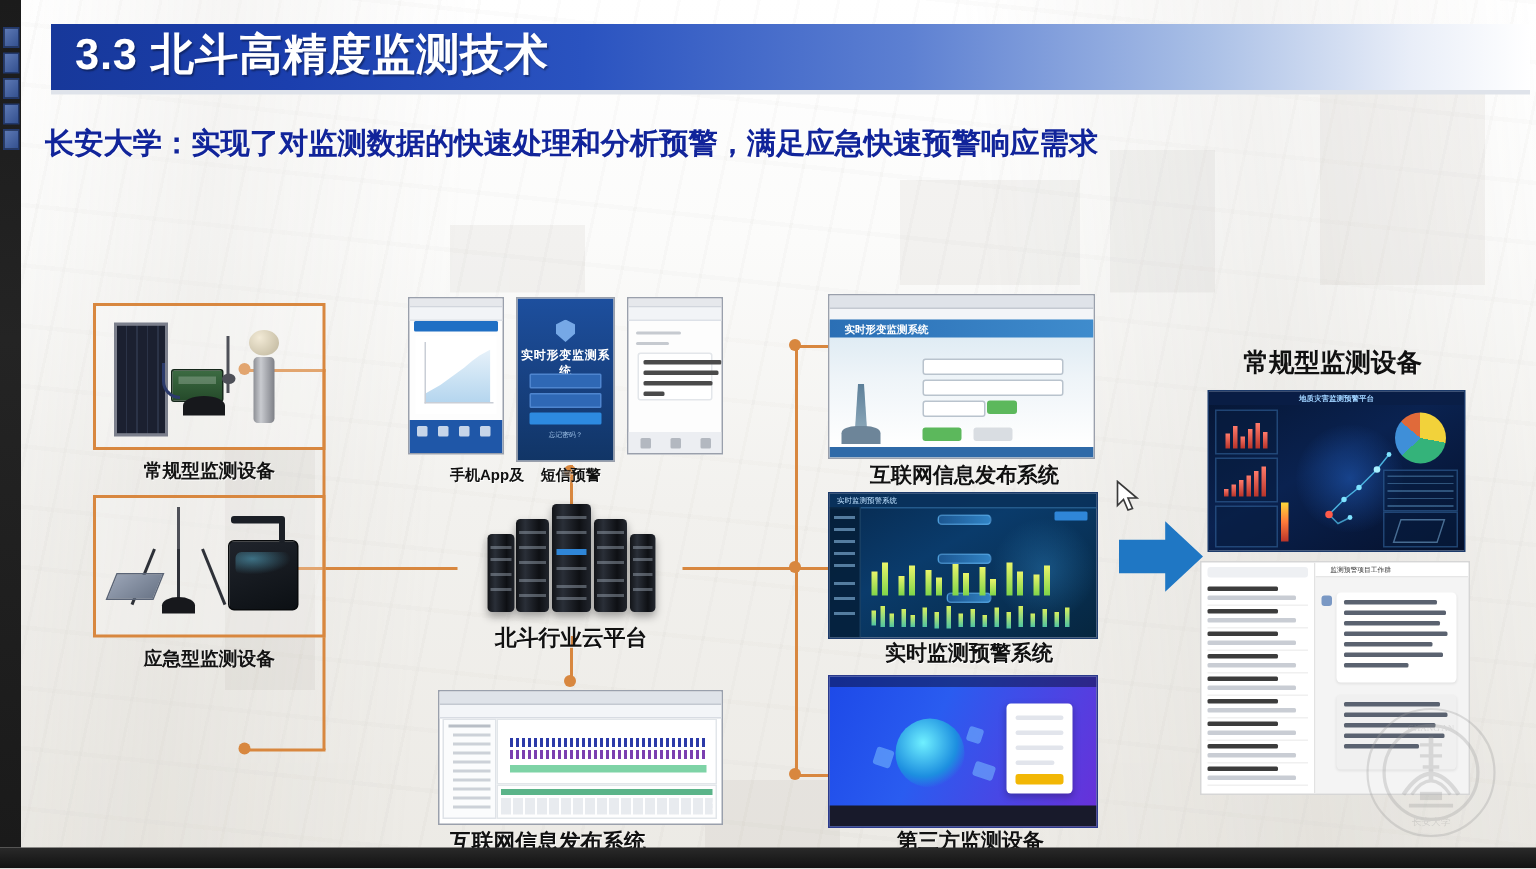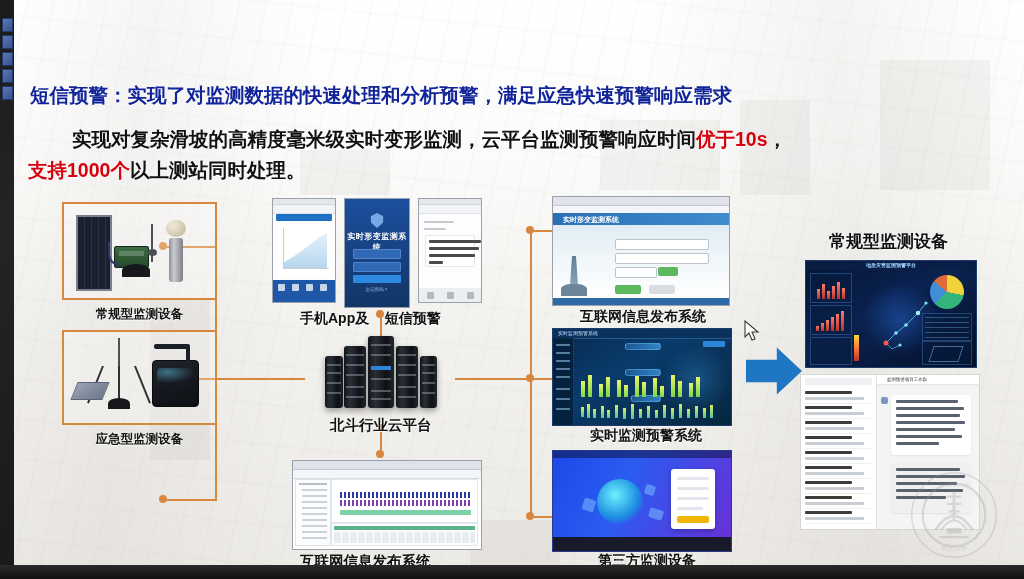--- a/index.html
+++ b/index.html
@@ -242,27 +242,28 @@
 
   <div class="left-dark"></div>
   <div class="left-squares">
     <span></span>
       <span></span>
       <span></span>
       <span></span>
       <span></span>
   </div>
 
-
-  <div class="sub1">短信预警：实现了对监测数据的快速处理和分析预警，满足应急快速预警响应需求</div>
-
-  <div class="body-text">
-    <span class="indent"></span><span>实现对复杂滑坡的高精度毫米级实时变形监测，云平台监测预警响应时间</span><span class="hl">优于10s</span><span>，</span><br>
-    <span class="hl">支持1000个</span><span>以上测站同时处理。</span>
+  <div class="title-wrap">
+    <div class="title-bar"></div>
+    <div class="title-text">3.3 北斗高精度监测技术</div>
+    <div class="title-underline"></div>
   </div>
+
+  <div class="sub1">长安大学：实现了对监测数据的快速处理和分析预警，满足应急快速预警响应需求</div>
+
 
   <div class="diagram">
 
     <div class="line v" style="left:215px;top:58px;height:254px;"></div>
     <div class="line h" style="left:163px;top:58px;width:54px;"></div>
     <div class="line h" style="left:163px;top:190px;width:54px;"></div>
     <div class="line h" style="left:163px;top:311px;width:54px;"></div>
     <div class="dot" style="left:159px;top:54px;"></div>
     <div class="dot" style="left:159px;top:186px;"></div>
     <div class="dot" style="left:159px;top:307px;"></div>
@@ -350,21 +351,21 @@
           <div class="ln" style="left:3px;top:25px;width:14px;"></div>
         </div>
         <div class="navbar" style="height:14px;background:#eceef2;">
           <i style="left:8px;background:#b3b8c0;"></i>
             <i style="left:28px;background:#b3b8c0;"></i>
             <i style="left:48px;background:#b3b8c0;"></i>
         </div>
       </div>
     </div>
 
-    <div class="label-big" style="left:300px;top:122px;font-size:14px;">
+    <div class="label-big" style="left:300px;top:122px;font-size:10px;">
       <span>手机App及</span>
       &nbsp;&nbsp;
       <span>短信预警</span>
     </div>
 
     <div class="servers" style="left:325px;top:148px;width:112px;height:72px;">
       <div class="rack" style="left:0;width:18px;height:52px;">
         <i style="top:8px;"></i>
           <i style="top:16px;"></i>
           <i style="top:26px;"></i>

